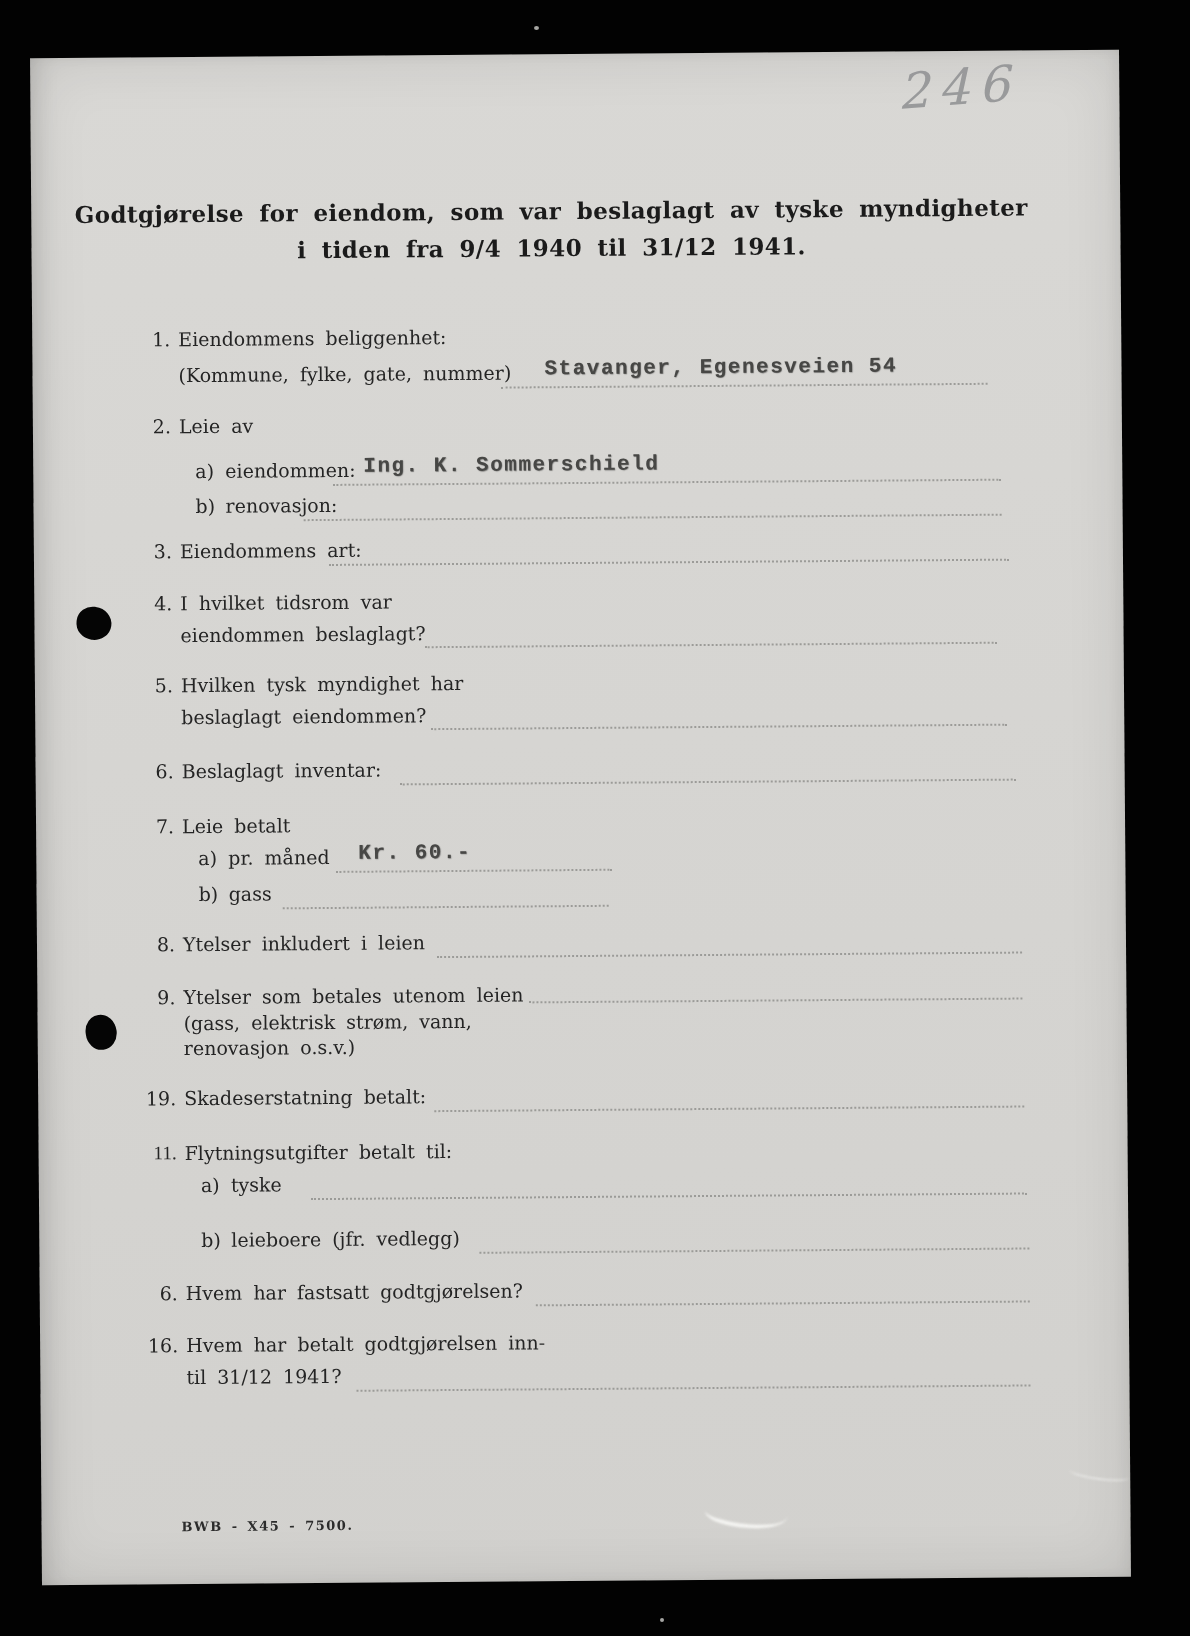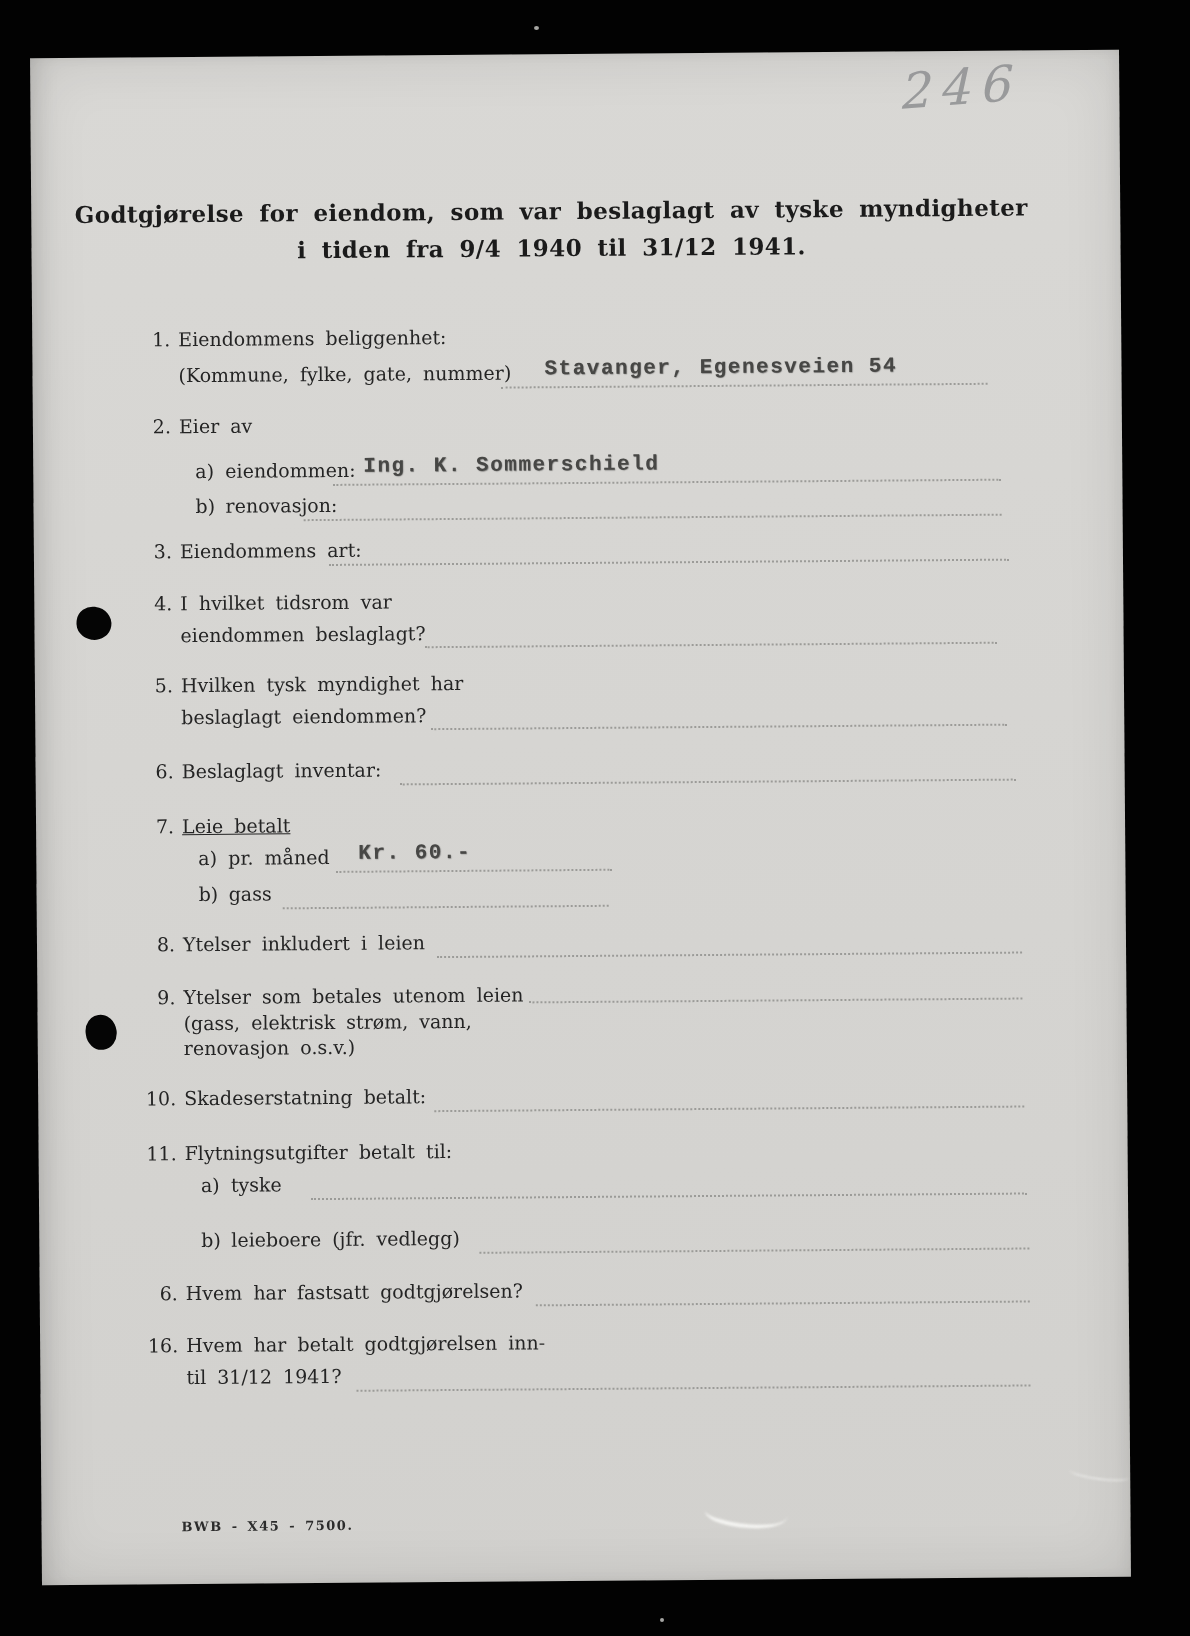--- a/index.html
+++ b/index.html
@@ -81,21 +81,21 @@
       <div>i tiden fra 9/4 1940 til 31/12 1941.</div>
     </div>
 
     <span class="num" style="left:98px;top:271px;">1.</span>
     <span class="lbl" style="left:146px;top:271px;">Eiendommens beliggenhet:</span>
     <span class="lbl" style="left:146px;top:307px;">(Kommune, fylke, gate, nummer)</span>
     <div class="dots" style="left:468px;top:330px;width:487px;"></div>
     <span class="tw" style="left:512px;top:303px;">Stavanger, Egenesveien 54</span>
 
     <span class="num" style="left:98px;top:358px;">2.</span>
-    <span class="lbl" style="left:146px;top:358px;">Eier av</span>
+    <span class="lbl" style="left:146px;top:358px;">Leie av</span>
     <span class="key" style="left:162px;top:403px;">a)</span>
     <span class="lbl" style="left:192px;top:403px;">eiendommen:</span>
     <div class="dots" style="left:300px;top:426px;width:668px;"></div>
     <span class="tw" style="left:330px;top:399px;">Ing. K. Sommerschield</span>
     <span class="key" style="left:162px;top:438px;">b)</span>
     <span class="lbl" style="left:192px;top:438px;">renovasjon:</span>
     <div class="dots" style="left:270px;top:461px;width:698px;"></div>
 
     <span class="num" style="left:98px;top:483px;">3.</span>
     <span class="lbl" style="left:146px;top:483px;">Eiendommens art:</span>
@@ -109,44 +109,44 @@
     <span class="num" style="left:98px;top:617px;">5.</span>
     <span class="lbl" style="left:146px;top:617px;">Hvilken tysk myndighet har</span>
     <span class="lbl" style="left:146px;top:649px;">beslaglagt eiendommen?</span>
     <div class="dots" style="left:396px;top:671px;width:576px;"></div>
 
     <span class="num" style="left:98px;top:703px;">6.</span>
     <span class="lbl" style="left:146px;top:703px;">Beslaglagt inventar:</span>
     <div class="dots" style="left:364px;top:726px;width:616px;"></div>
 
     <span class="num" style="left:98px;top:758px;">7.</span>
-    <span class="lbl" style="left:146px;top:758px;text-decoration:underline;">Leie betalt</span>
+    <span class="lbl" style="left:146px;top:758px;">Leie betalt</span>
     <span class="key" style="left:162px;top:790px;">a)</span>
     <span class="lbl" style="left:192px;top:790px;">pr. måned</span>
     <div class="dots" style="left:300px;top:813px;width:276px;"></div>
     <span class="tw" style="left:322px;top:786px;">Kr. 60.-</span>
     <span class="key" style="left:162px;top:826px;">b)</span>
     <span class="lbl" style="left:192px;top:826px;">gass</span>
     <div class="dots" style="left:246px;top:849px;width:326px;"></div>
 
     <span class="num" style="left:98px;top:876px;">8.</span>
     <span class="lbl" style="left:146px;top:876px;">Ytelser inkludert i leien</span>
     <div class="dots" style="left:400px;top:899px;width:585px;"></div>
 
     <span class="num" style="left:98px;top:929px;">9.</span>
     <span class="lbl" style="left:146px;top:929px;">Ytelser som betales utenom leien</span>
     <div class="dots" style="left:492px;top:945px;width:493px;"></div>
     <span class="lbl" style="left:146px;top:955px;">(gass, elektrisk strøm, vann,</span>
     <span class="lbl" style="left:146px;top:980px;">renovasjon o.s.v.)</span>
 
-    <span class="num" style="left:98px;top:1030px;">10.</span>
+    <span class="num" style="left:98px;top:1030px;">19.</span>
     <span class="lbl" style="left:146px;top:1030px;">Skadeserstatning betalt:</span>
     <div class="dots" style="left:396px;top:1053px;width:590px;"></div>
 
-    <span class="num" style="left:98px;top:1085px;">11.</span>
+    <span class="num" style="left:98px;top:1085px;font-family:Liberation Serif, serif;">11.</span>
     <span class="lbl" style="left:146px;top:1085px;">Flytningsutgifter betalt til:</span>
     <span class="key" style="left:162px;top:1117px;">a)</span>
     <span class="lbl" style="left:192px;top:1117px;">tyske</span>
     <div class="dots" style="left:272px;top:1140px;width:716px;"></div>
     <span class="key" style="left:162px;top:1172px;">b)</span>
     <span class="lbl" style="left:192px;top:1172px;">leieboere (jfr. vedlegg)</span>
     <div class="dots" style="left:440px;top:1195px;width:550px;"></div>
 
     <span class="num" style="left:98px;top:1225px;">6.</span>
     <span class="lbl" style="left:146px;top:1225px;">Hvem har fastsatt godtgjørelsen?</span>

